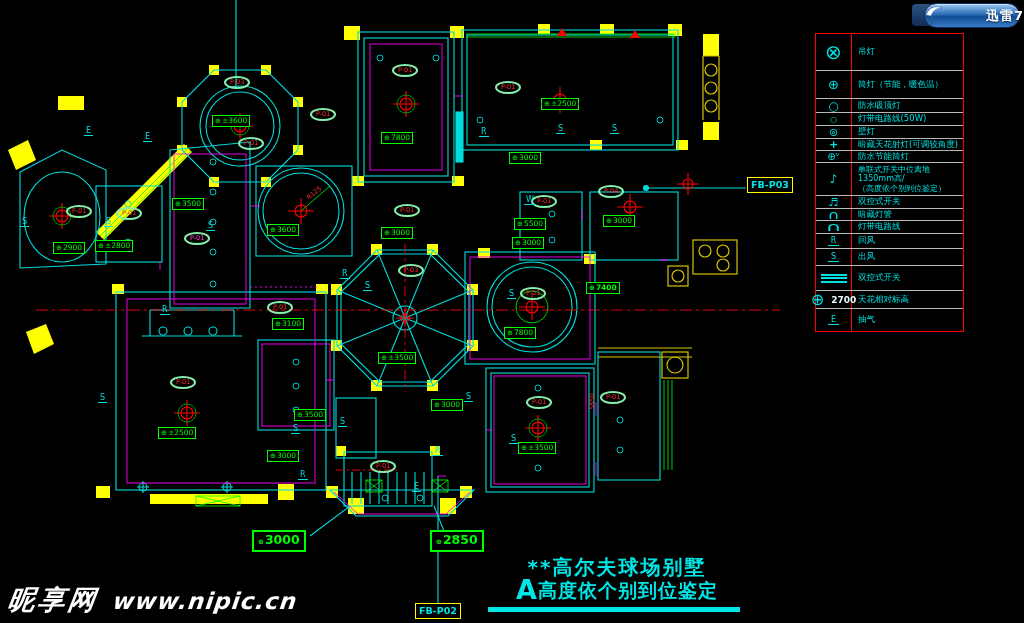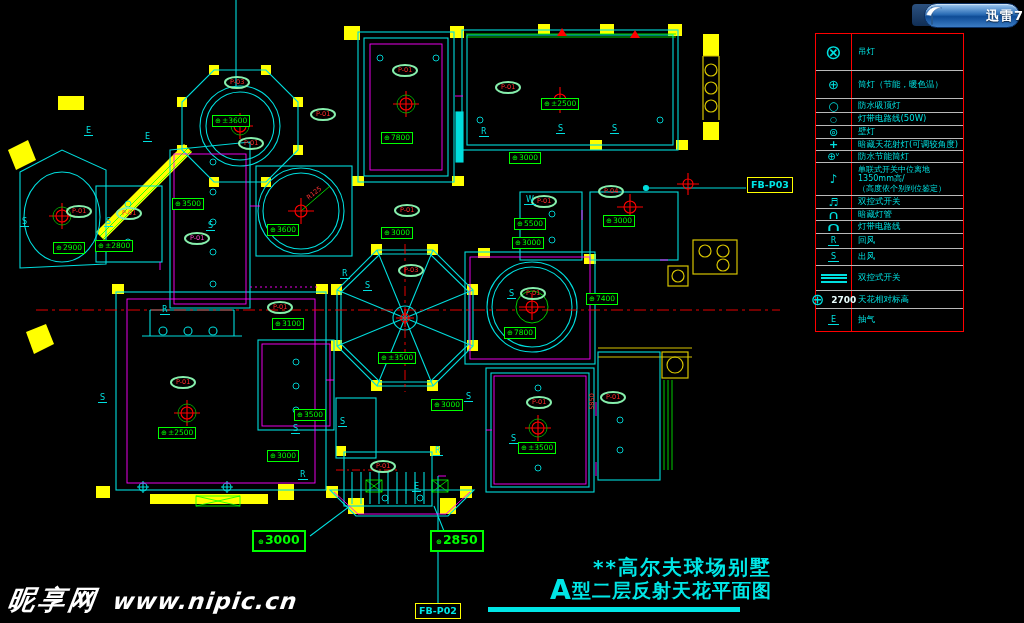--- a/index.html
+++ b/index.html
@@ -35,21 +35,21 @@
   .i20{font-size:20px;line-height:20px;} .i13{font-size:13px;} .i12{font-size:12px;}
   .i11{font-size:11px;} .i11b{font-size:11px;font-weight:bold;} .i10{font-size:10px;}
   .i8{font-size:8px;} .iarc{font-size:12px;transform:scaleX(1.4);display:inline-block;}
   .iarc2{font-size:12px;transform:scaleX(1.9);display:inline-block;}
   .ivent{font-size:8px;border-bottom:1px solid #00e0e0;padding:0 3px;}
   .acbar{width:26px;height:2px;background:#00e0e0;margin:1.5px 0;}
   .ilevel-val{color:#eaffff;font-weight:bold;font-size:9px;margin-left:7px;}
   .twoline{white-space:normal;font-size:8px;}
 
   
-  .title{position:absolute;left:462px;top:556px;width:310px;text-align:right;color:#00e6e6;}
+  .title{position:absolute;left:462px;top:556px;width:310px;text-align:center;color:#00e6e6;}
   .t1{font-size:20px;font-weight:bold;letter-spacing:2px;line-height:22px;}
   .t2{font-size:19px;font-weight:bold;letter-spacing:1px;line-height:24px;}
   .t2 .biga{font-size:27px;vertical-align:-2px;}
   .underline{position:absolute;left:488px;top:607px;width:252px;height:5px;background:#00e6e6;}
 
   
   .wm{position:absolute;left:8px;top:582px;color:#ffffff;font-style:italic;font-weight:bold;
       transform:skewX(-8deg);white-space:nowrap;}
   .wm .cn{font-size:27px;letter-spacing:3px;}
   .wm .url{font-size:23px;margin-left:10px;letter-spacing:1px;}
@@ -287,21 +287,21 @@
       <div class="dim" style="left: 95px; top: 240px;"><span class="flag">⊕</span>±2800</div>
       <div class="dim" style="left: 172px; top: 198px;"><span class="flag">⊕</span>3500</div>
       <div class="dim" style="left: 267px; top: 224px;"><span class="flag">⊕</span>3600</div>
       <div class="dim" style="left: 272px; top: 318px;"><span class="flag">⊕</span>3100</div>
       <div class="dim" style="left: 514px; top: 218px;"><span class="flag">⊕</span>5500</div>
       <div class="dim" style="left: 512px; top: 237px;"><span class="flag">⊕</span>3000</div>
       <div class="dim" style="left: 603px; top: 215px;"><span class="flag">⊕</span>3000</div>
       <div class="dim" style="left: 381px; top: 227px;"><span class="flag">⊕</span>3000</div>
       <div class="dim" style="left: 378px; top: 352px;"><span class="flag">⊕</span>±3500</div>
       <div class="dim" style="left: 504px; top: 327px;"><span class="flag">⊕</span>7800</div>
-      <div class="dim" style="left: 586px; top: 293px;"><span class="flag">⊕</span>7400</div>
+      <div class="dim" style="left: 586px; top: 282px; font-weight: bold;"><span class="flag">⊕</span>7400</div>
       <div class="dim" style="left: 158px; top: 427px;"><span class="flag">⊕</span>±2500</div>
       <div class="dim" style="left: 294px; top: 409px;"><span class="flag">⊕</span>3500</div>
       <div class="dim" style="left: 267px; top: 450px;"><span class="flag">⊕</span>3000</div>
       <div class="dim" style="left: 431px; top: 399px;"><span class="flag">⊕</span>3000</div>
       <div class="dim" style="left: 518px; top: 442px;"><span class="flag">⊕</span>±3500</div>
       <div class="dim big" style="left: 252px; top: 530px;"><span class="flag">⊕</span>3000</div>
       <div class="dim big" style="left: 430px; top: 530px;"><span class="flag">⊕</span>2850</div>
       <div class="plabel" style="left: 224px; top: 76px;">P-03</div>
       <div class="plabel" style="left: 238px; top: 137px;">P-01</div>
       <div class="plabel" style="left: 310px; top: 108px;">P-01</div>
@@ -449,21 +449,21 @@
             <span class="ivent">E</span>
           </div>
           <div class="ltext">抽气</div>
         </div>
       </div>
   </div>
 
   <div class="title">
     <div class="t1">**高尔夫球场别墅</div>
     <div class="t2">
-      <span class="biga">A</span><span>型二层反射天花平面图</span>
+      <span class="biga">A</span><span>高度依个别到位鉴定</span>
     </div>
   </div>
   <div class="underline"></div>
 
   <div class="wm">
     <span class="cn">昵享网</span>
     <span class="url">www.nipic.cn</span>
   </div>
 
   <div class="xl-back"></div>

